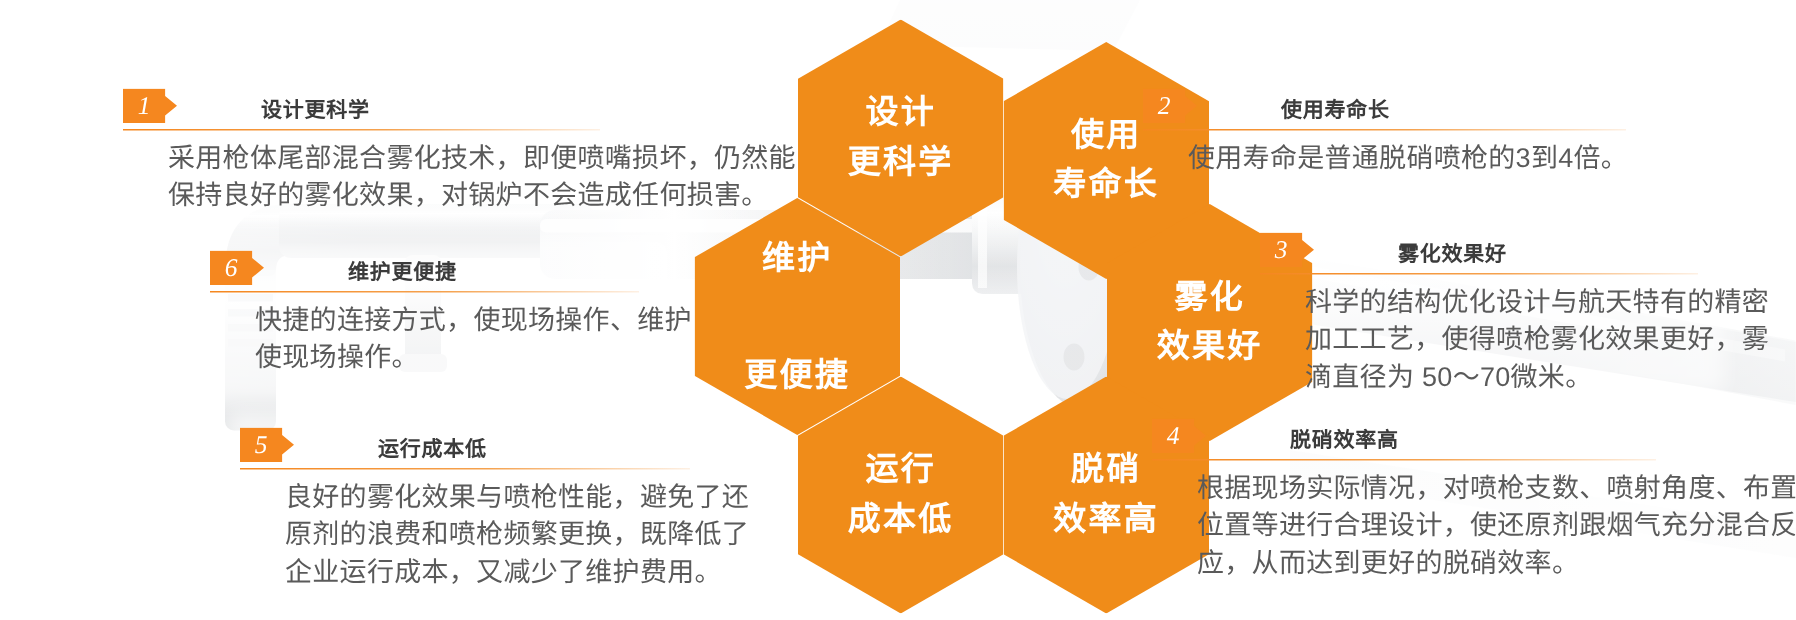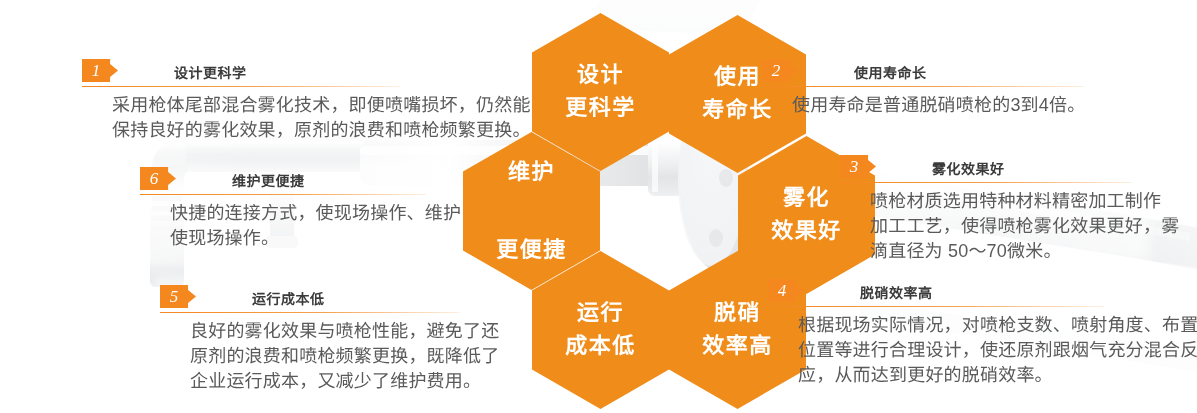--- a/index.html
+++ b/index.html
@@ -118,21 +118,21 @@
   .scrim{
     position:absolute;
     background:rgba(255,255,255,.62);
     filter:blur(6px);
     pointer-events:none;
     border-radius:6px;
   }
 
   
   #hex-1{left:492px; top:13px;}
-  #hex-2{left:629px; top:15px;}
+  #hex-2{left:629px; top:28px;}
   #hex-3{left:423px; top:132px;gap:45px;}
   #hex-4{left:698px; top:136px;}
   #hex-5{left:492px; top:251px;}
   #hex-6{left:629px; top:251px;}
 </style>
 </head>
 <body>
 
 <div class="stage">
 
@@ -249,21 +249,21 @@
   <div class="block" id="block-1">
     <div class="block-head">
       <div class="badge">
         <b>1</b>
       </div>
       <div class="block-title">设计更科学</div>
     </div>
     <div class="rule"></div>
     <div class="block-body indent">
       <div>采用枪体尾部混合雾化技术，即便喷嘴损坏，仍然能</div>
-      <div>保持良好的雾化效果，原剂的浪费和喷枪频繁更换。</div>
+      <div>保持良好的雾化效果，对锅炉不会造成任何损害。</div>
     </div>
   </div>
 
   <div class="block" id="block-6">
     <div class="block-head">
       <div class="badge">
         <b>6</b>
       </div>
       <div class="block-title">维护更便捷</div>
     </div>
@@ -304,21 +304,21 @@
 
   <div class="block" id="block-3">
     <div class="block-head">
       <div class="badge">
         <b>3</b>
       </div>
       <div class="block-title">雾化效果好</div>
     </div>
     <div class="rule"></div>
     <div class="block-body indent">
-      <div>喷枪材质选用特种材料精密加工制作</div>
+      <div>科学的结构优化设计与航天特有的精密</div>
       <div>加工工艺，使得喷枪雾化效果更好，雾</div>
       <div>滴直径为 50～70微米。</div>
     </div>
   </div>
 
   <div class="block" id="block-4">
     <div class="block-head">
       <div class="badge">
         <b>4</b>
       </div>

